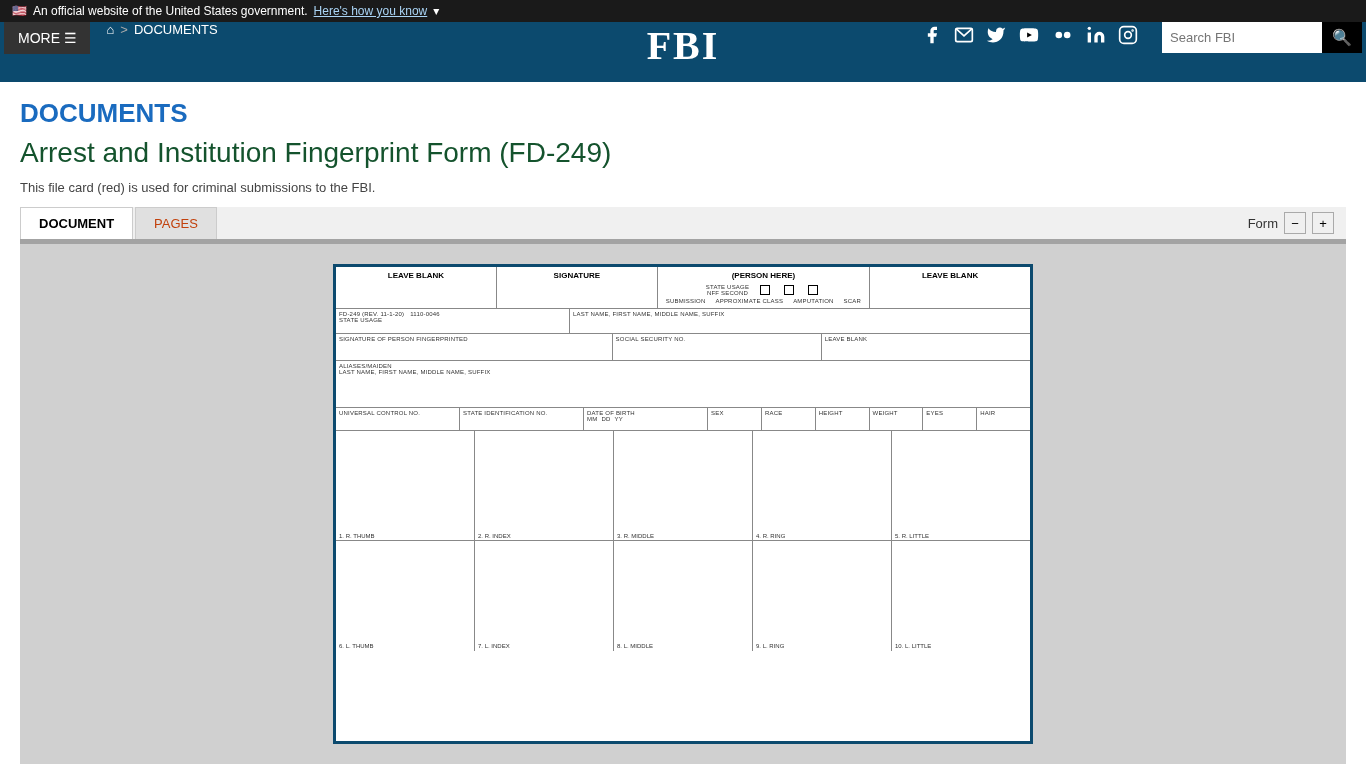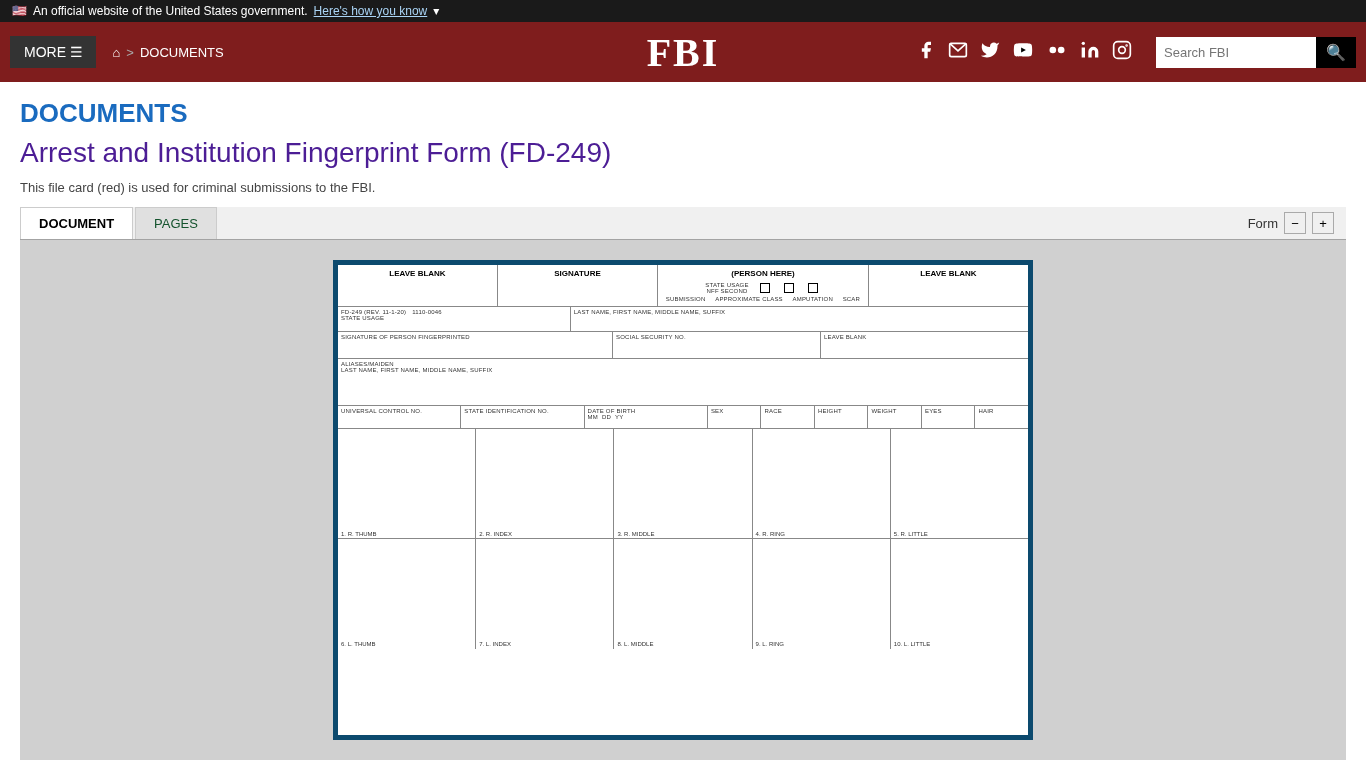--- a/index.html
+++ b/index.html
@@ -12,25 +12,25 @@
       font-size: 12px;
       padding: 4px 12px;
       display: flex;
       align-items: center;
       gap: 6px;
     }
     .gov-banner a { color: #aad4f5; text-decoration: underline; }
 
     
     .nav-bar {
-      background: #7f1d1d;
-      display: flex;
-      align-items: center;
+      background: #0c4a6e;
+      display: flex;
+      align-items: flex-start;
       height: 60px;
-      padding: 0 10px;
+      padding: 0 4px;
       position: relative;
     }
     .nav-more-btn {
       background: #333;
       color: #fff;
       border: none;
       padding: 8px 14px;
       font-size: 14px;
       cursor: pointer;
       display: flex;
@@ -100,45 +100,45 @@
     .documents-heading {
       color: #1a6bbf;
       font-size: 26px;
       font-weight: 700;
       text-transform: uppercase;
       margin-bottom: 8px;
     }
     .doc-title {
       font-size: 28px;
       font-weight: 400;
-      color: #4c1d95;
+      color: #14532d;
       margin-bottom: 8px;
     }
     .doc-subtitle {
       font-size: 13px;
       color: #444;
       margin-bottom: 12px;
       margin-top: 11px;
     }
 
     
     .tabs-bar {
       display: flex;
-      border-bottom: 1px solid #a3a3a3;
+      border-bottom: 5px solid #a3a3a3;
       background: #f0f0f0;
       margin-bottom: 0;
     }
     .tab {
       padding: 8px 18px;
       font-size: 13px;
       cursor: pointer;
       border: 1px solid #ccc;
       border-bottom: none;
       background: #e0e0e0;
-      color: #14532d;
+      color: #c2410c;
       margin-right: 2px;
     }
     .tab.active {
       background: #fff;
       font-weight: 600;
       color: #000;
     }
     .zoom-bar {
       margin-left: auto;
       display: flex;
@@ -166,21 +166,21 @@
       padding: 20px;
       min-height: 520px;
       display: flex;
       justify-content: center;
     }
 
     
     .fp-form {
       background: #fff;
       width: 700px;
-      border: 5px solid #0c4a6e;
+      border: 3px solid #0c4a6e;
       font-size: 7px;
       color: #000;
       font-family: Arial, sans-serif;
     }
     .fp-row {
       display: flex;
       border-bottom: 1px solid #888;
     }
     .fp-row:last-child { border-bottom: none; }
     .fp-cell {

